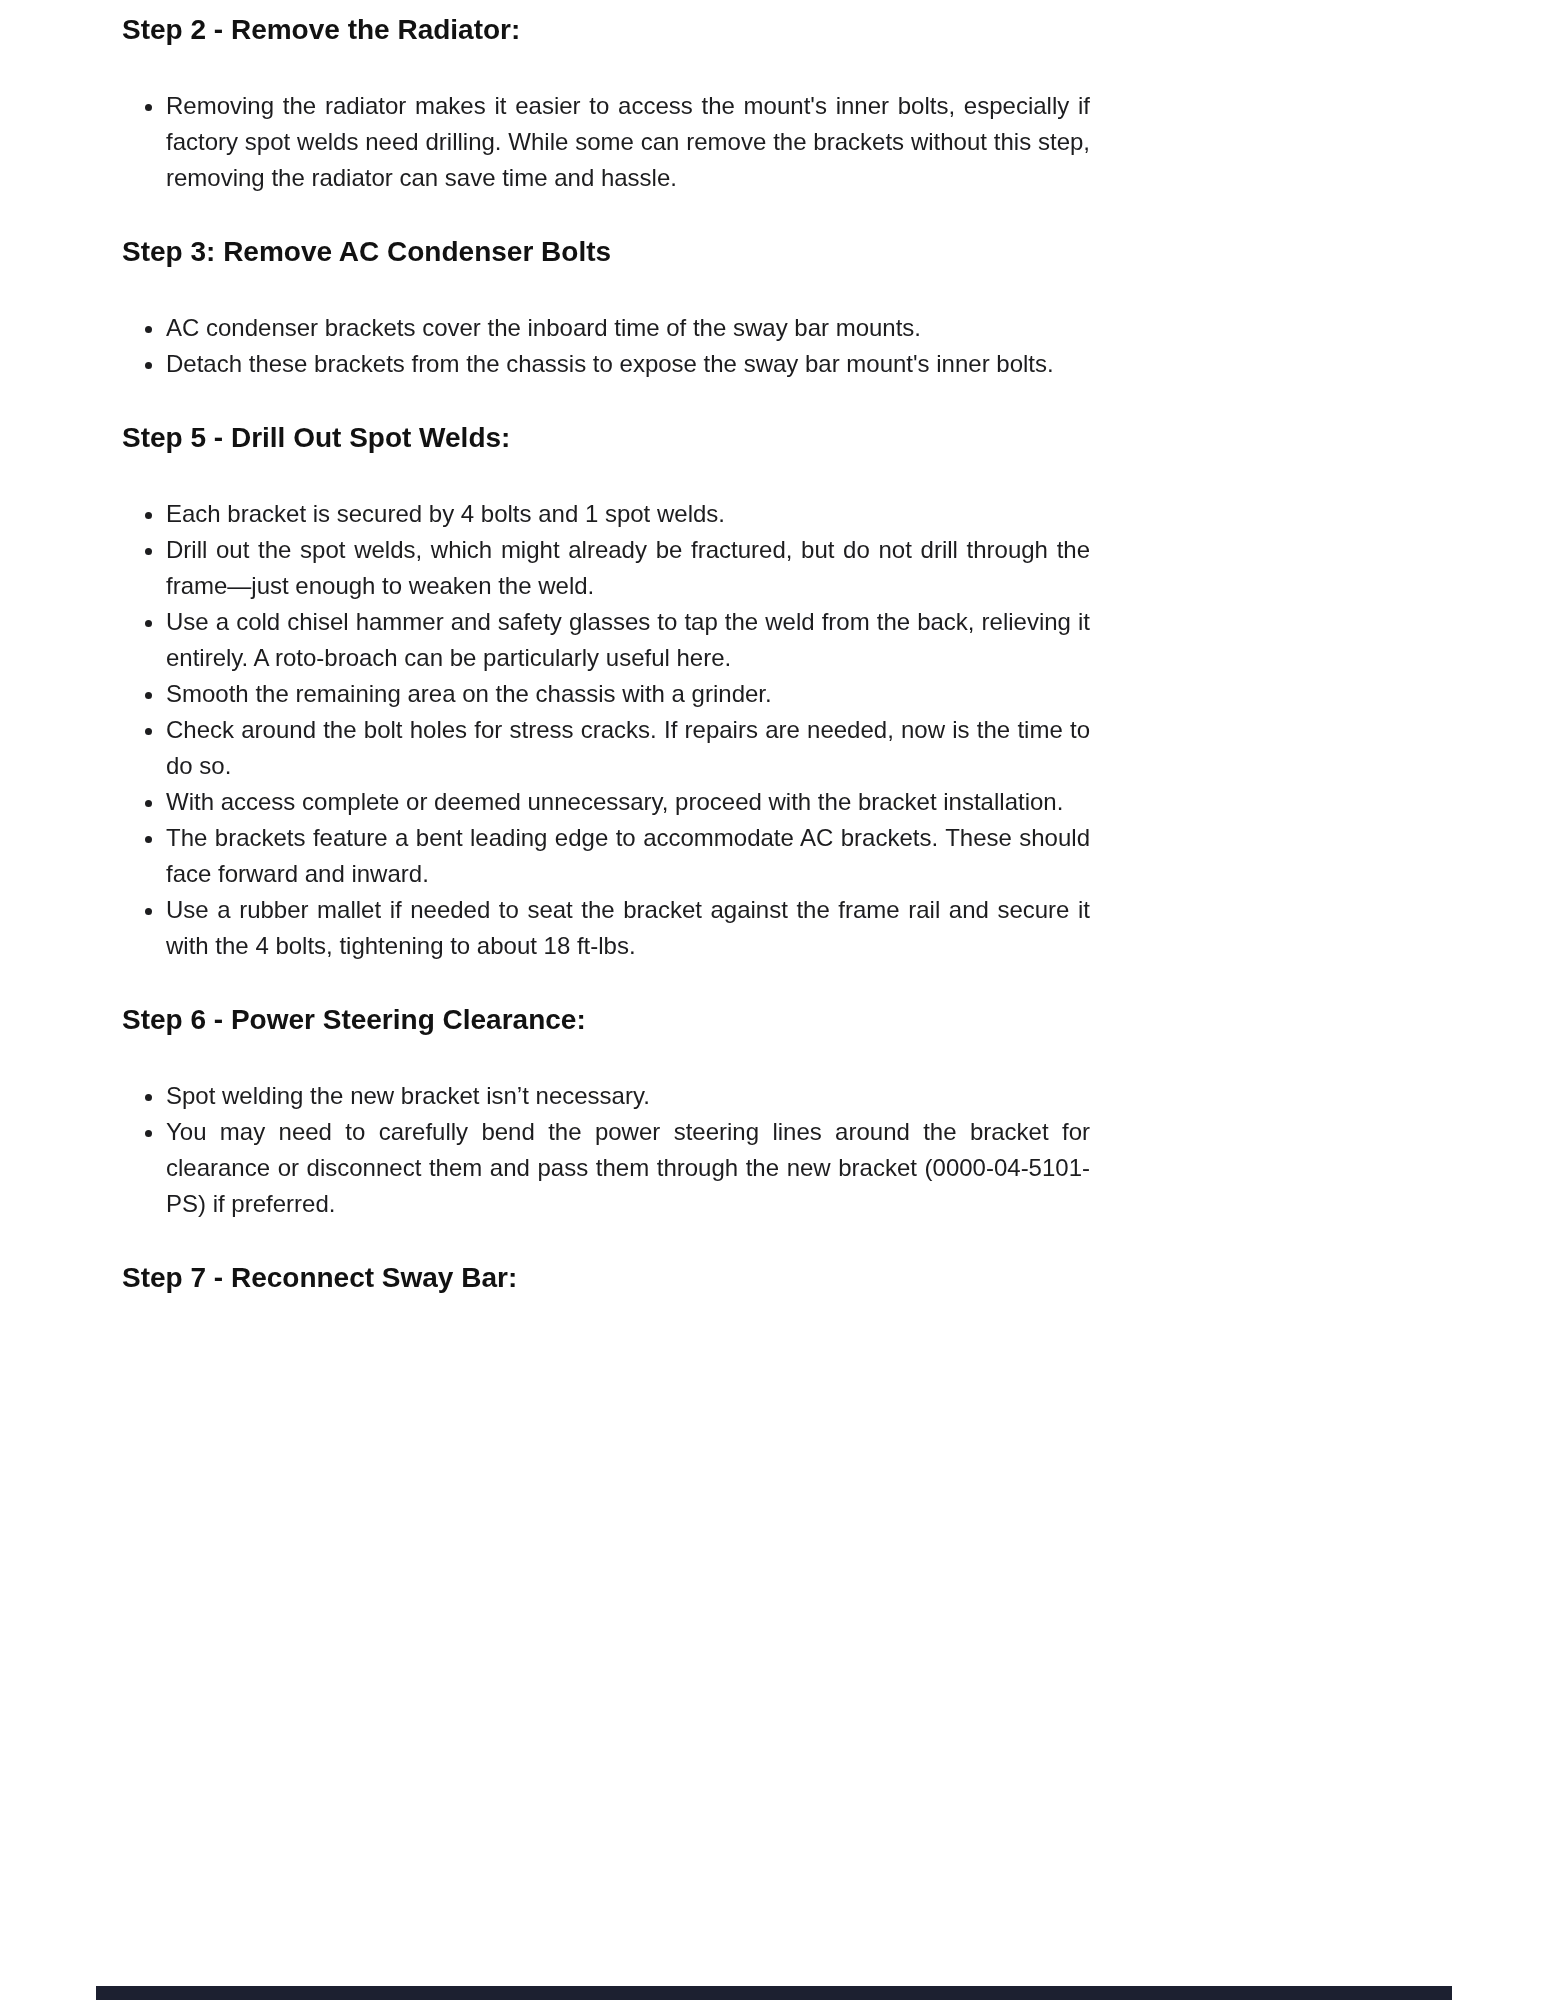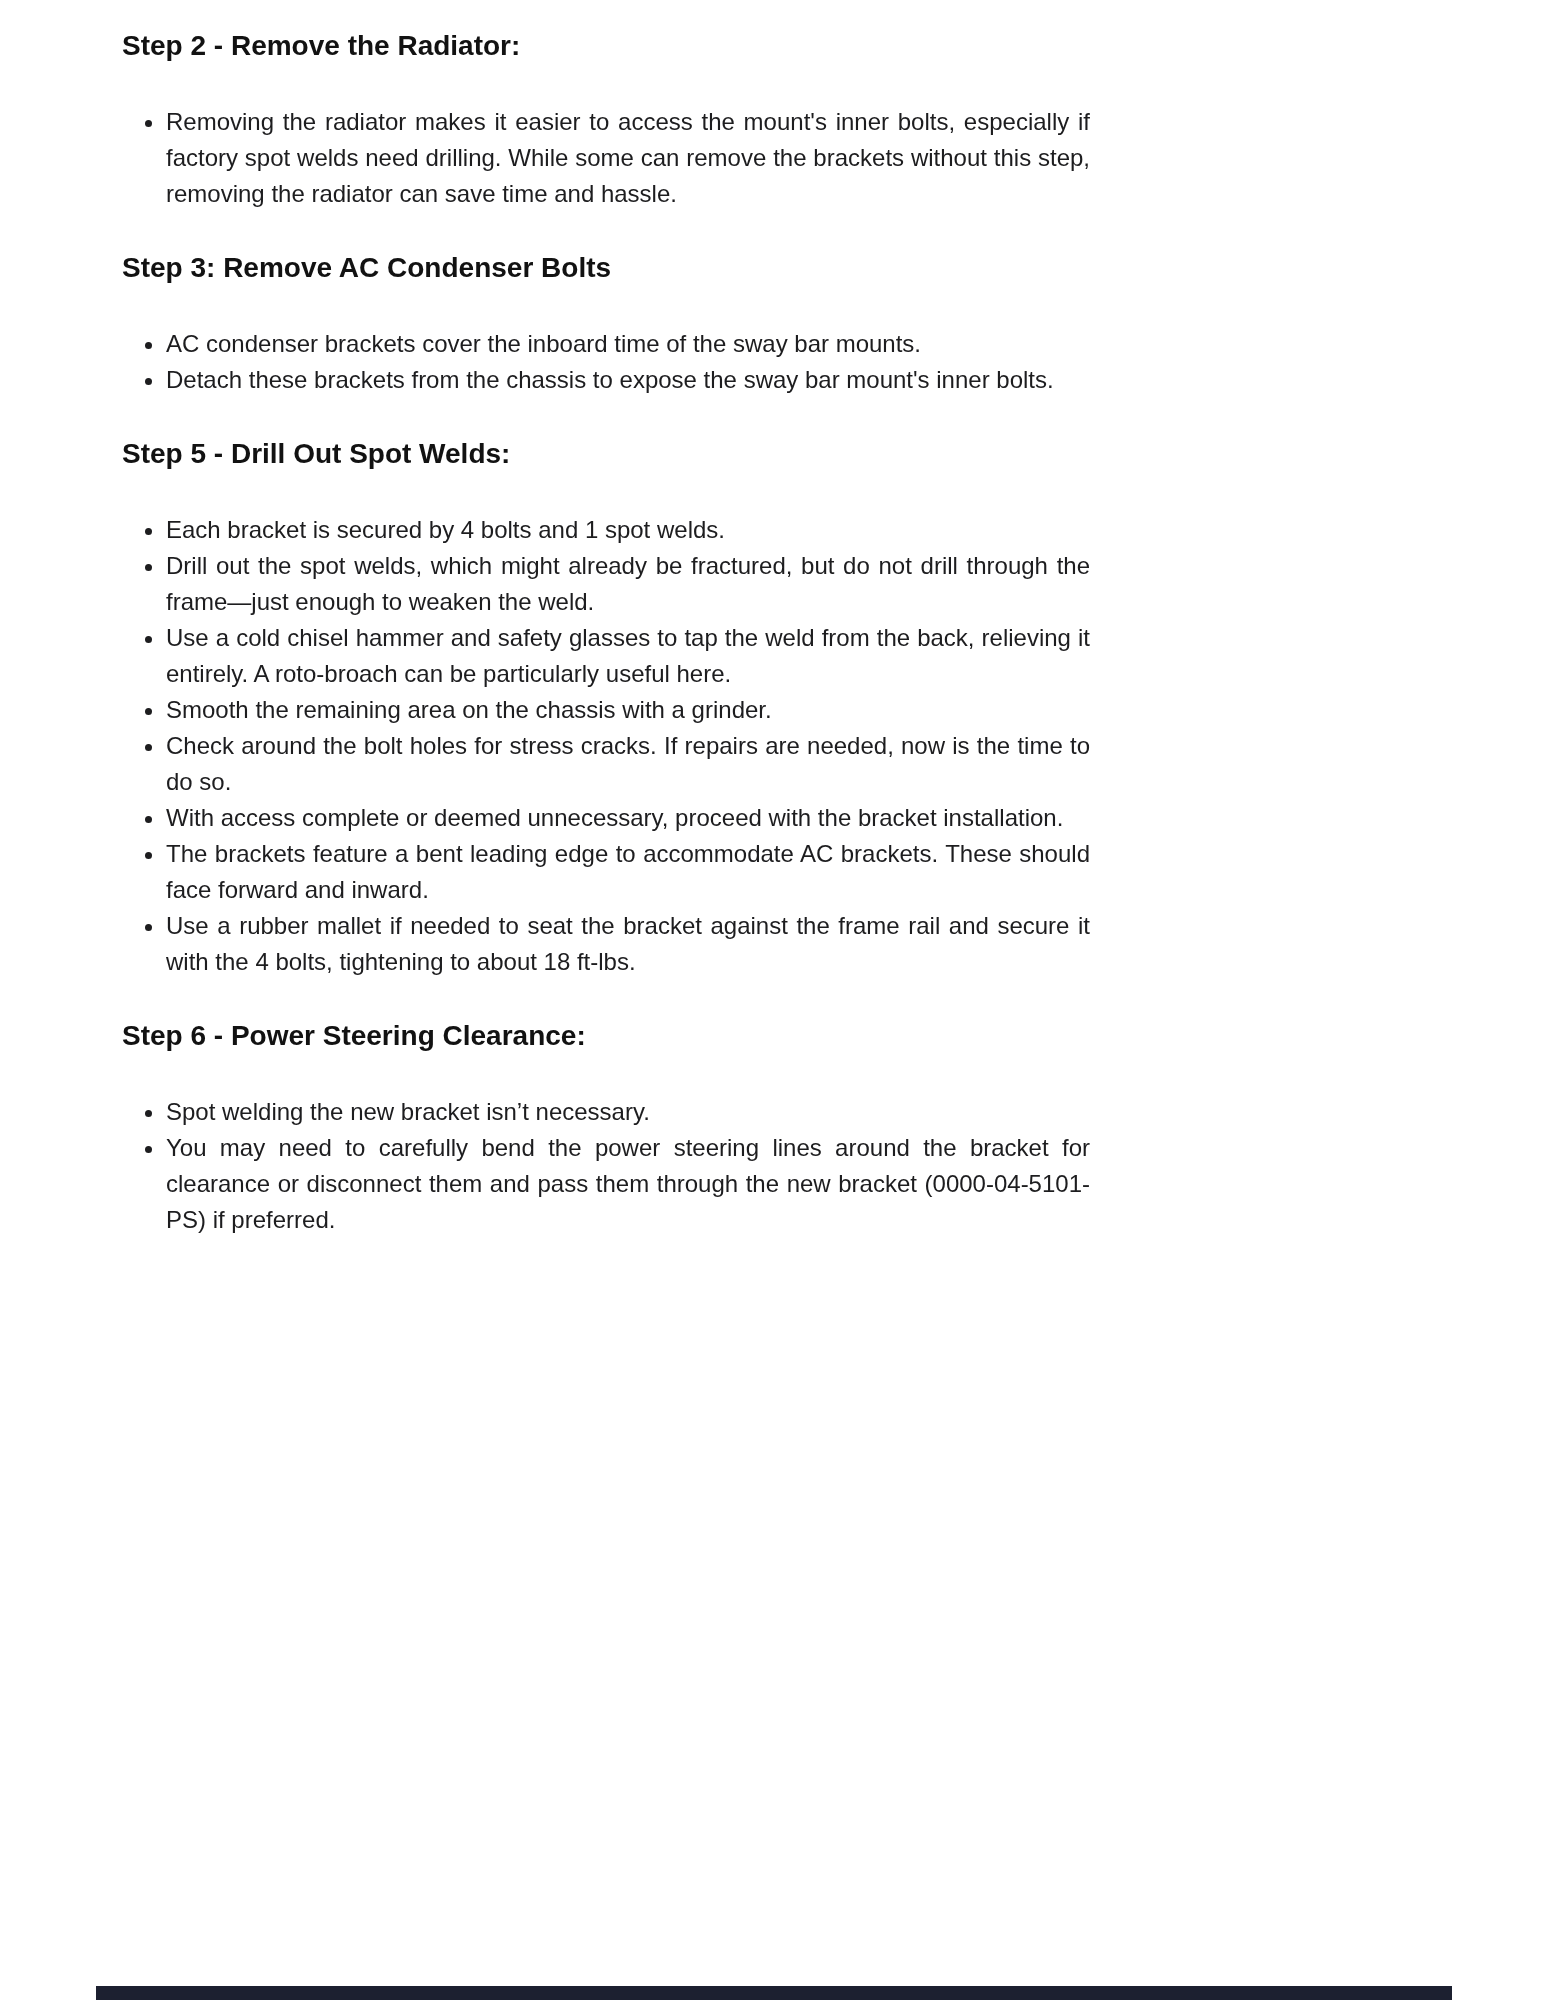--- a/index.html
+++ b/index.html
@@ -11,21 +11,21 @@
     position: relative;
     width: 1545px;
     height: 2000px;
     font-family: "Liberation Sans", sans-serif;
     color: #1d1d1f;
     overflow: hidden;
   }
   .content {
     margin-left: 122px;
     width: 968px;
-    padding-top: 24px;
+    padding-top: 8px;
   }
   .content h3 {
     font-size: 28px;
     line-height: 36px;
     font-weight: 700;
     margin: 38px 0 40px 0;
     color: #121212;
   }
   .content section:first-child h3 {
     margin-top: 4px;
@@ -92,17 +92,18 @@
 
   <section>
     <h3>Step 6 - Power Steering Clearance:</h3>
     <ul>
       <li>Spot welding the new bracket isn’t necessary.</li>
       <li>You may need to carefully bend the power steering lines around the bracket for clearance or disconnect them and pass them through the new bracket (0000-04-5101-PS) if preferred.</li>
     </ul>
   </section>
 
   <section>
+    <h3>Step 7 - Reconnect Sway Bar:</h3>
   </section>
 
 </div>
 
 <div class="bottom-bar" style="background: rgb(28, 32, 48);"></div>
 
 </body></html>

